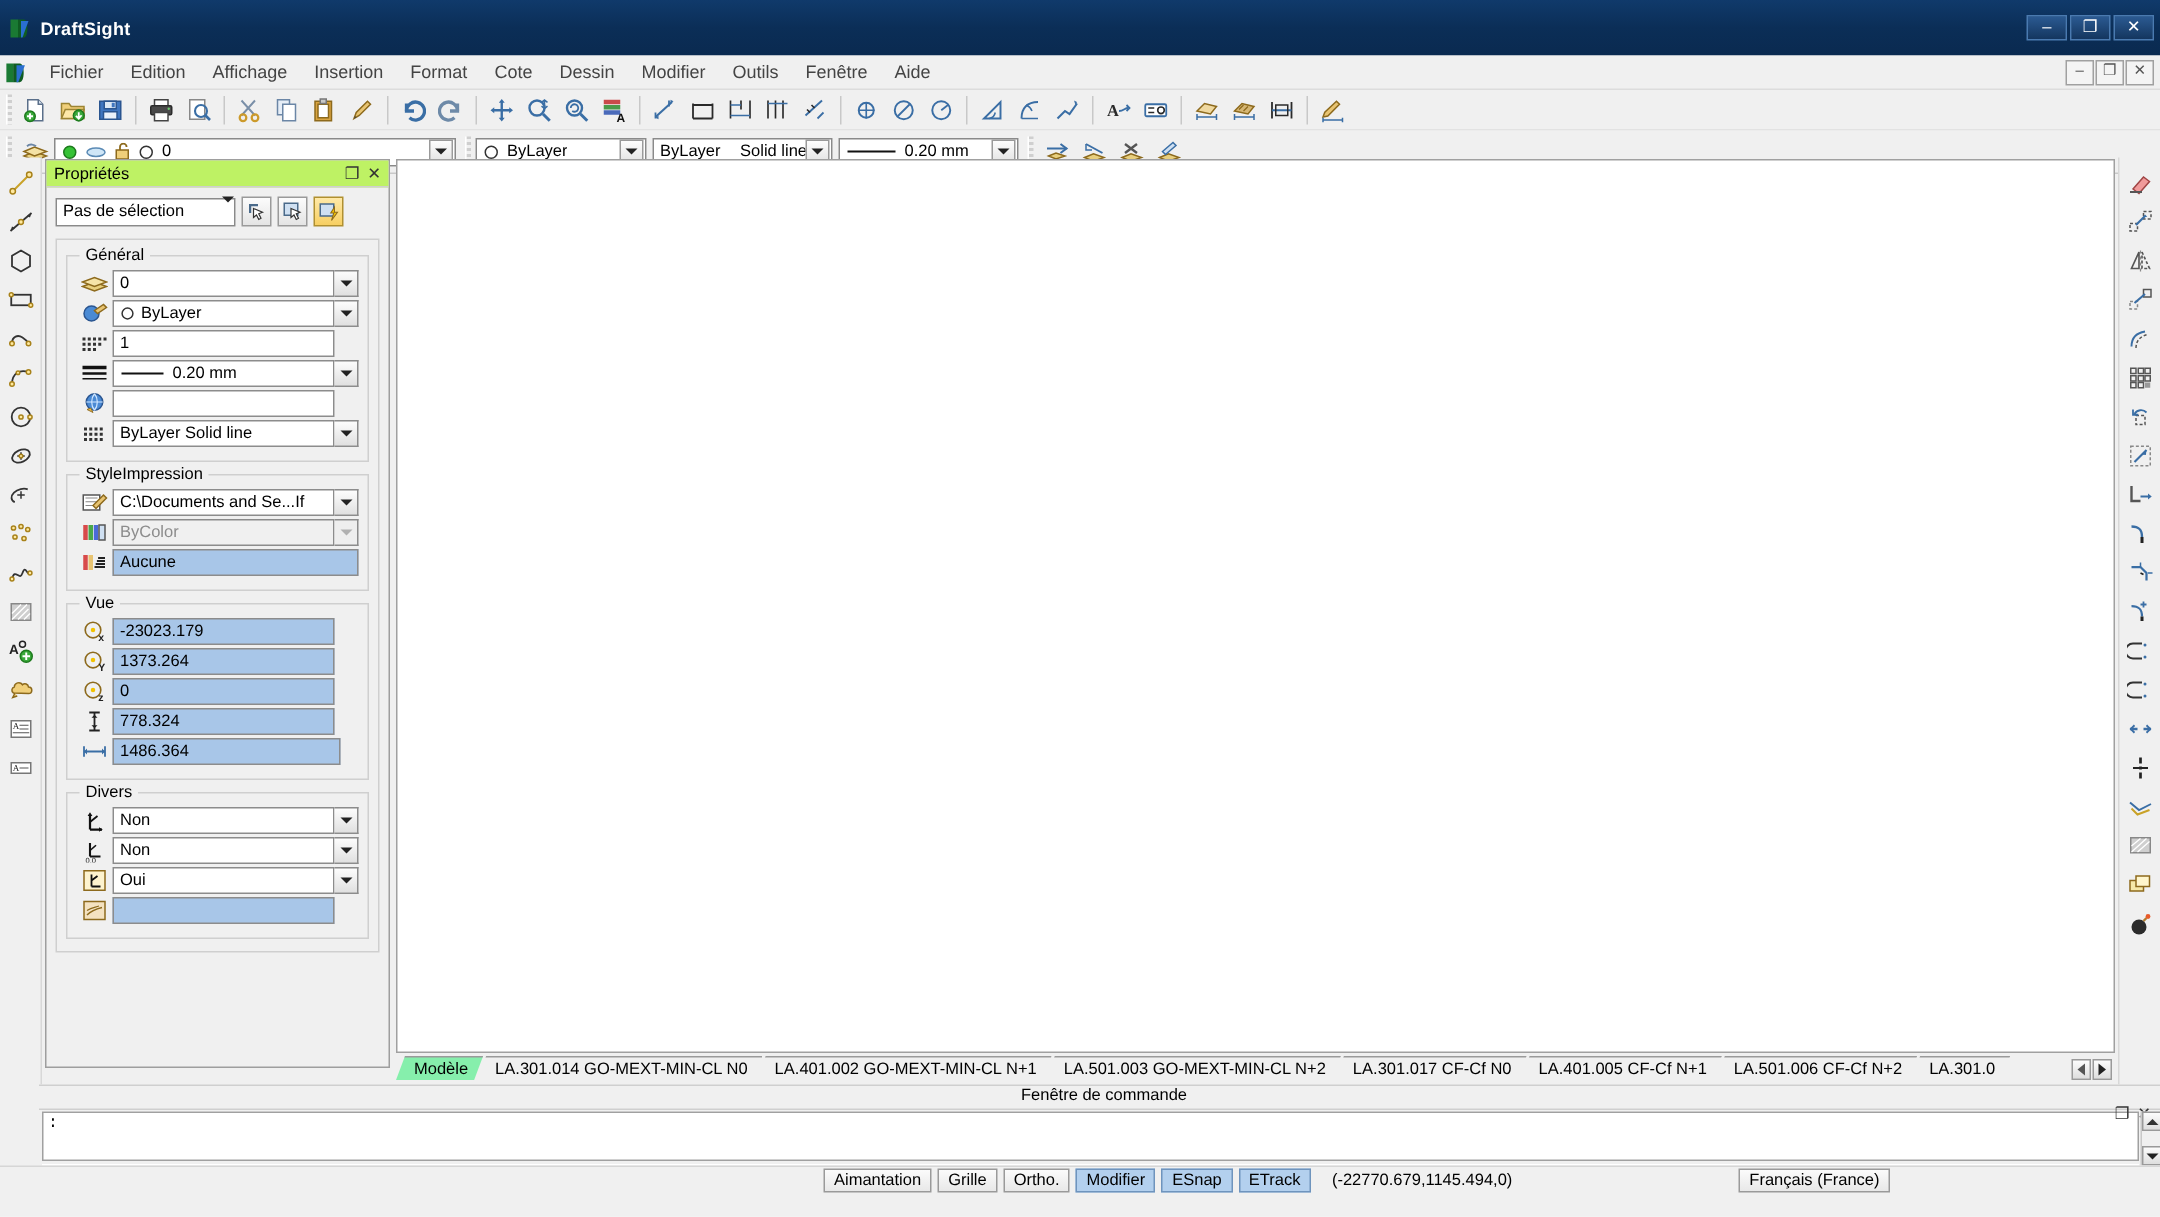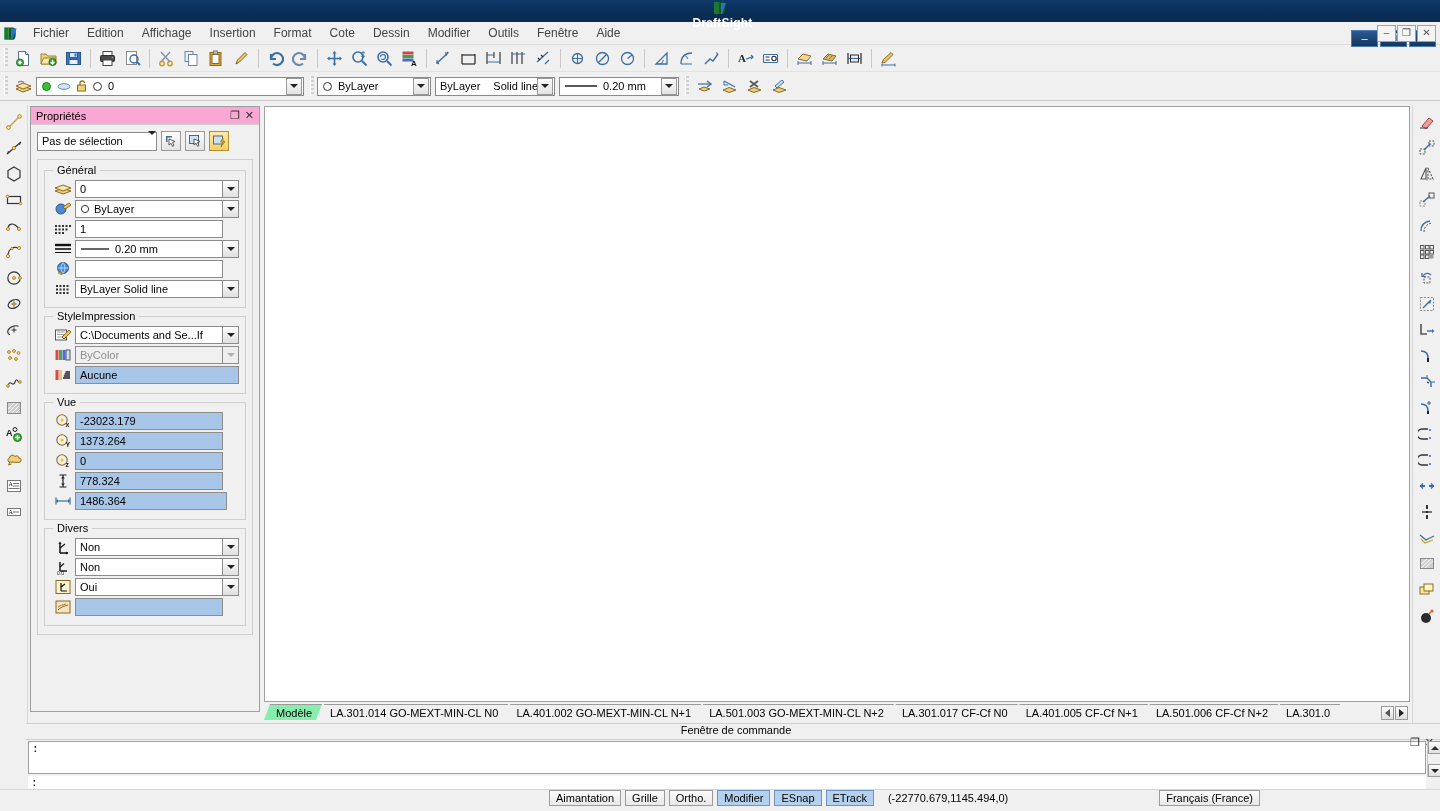--- a/index.html
+++ b/index.html
@@ -8,26 +8,25 @@
     width: 1440px; height: 811px;
     overflow: hidden;
     font-family: "Liberation Sans", sans-serif;
     font-size: 11px;
     background: #f0f0f0;
   }
   .app { position: relative; width: 1440px; height: 811px; background: #f0f0f0; }
 
   
   .titlebar {
-    height: 22px;
+    height: 37px;
     background: linear-gradient(to bottom, #103a6b 0%, #0b2e57 50%, #0a2a50 100%);
     display: flex; align-items: center;
     padding-left: 5px;
     color: #ffffff;
-    flex-direction: column;
   }
   .titlebar .tb-icon { width: 16px; height: 16px; margin-right: 6px; flex: 0 0 auto; }
   .titlebar .tb-title { font-size: 12px; font-weight: bold; letter-spacing: .2px; }
   .tb-buttons { margin-left: auto; display: flex; gap: 2px; padding-right: 4px; }
   .tb-btn {
     width: 27px; height: 17px;
     background: linear-gradient(to bottom,#2b5a92,#14365f);
     border: 1px solid #4a7ab0;
     color: #fff; font-size: 11px; line-height: 15px; text-align: center;
     cursor: default;
@@ -95,21 +94,21 @@
   .sidestrip.right { right: 0; border-left: 1px solid #d8d8d8; top: 105px; bottom: 84px; }
   .sbtn { width: 24px; height: 26px; display: flex; align-items: center; justify-content: center; border: 1px solid transparent; }
 
   
   .props {
     position: absolute; left: 30px; top: 106px; width: 230px; height: 606px;
     background: #f0f0f0; border: 1px solid #9e9e9e;
     display: flex; flex-direction: column;
   }
   .props-title {
-    height: 18px; background: #f9a8d4; display: flex; align-items: center;
+    height: 18px; background: #bef264; display: flex; align-items: center;
     padding: 0 2px 0 5px; font-size: 11px; color: #000;
     border-bottom: 1px solid #cfcfcf;
   }
   .props-title .ptitle { font-size: 11px; }
   .props-title .pbtns { margin-left: auto; display: flex; gap: 5px; padding-right: 3px; color:#333; font-size: 11px; }
   .props-body { flex: 1; padding: 6px 6px 0 6px; overflow: hidden; }
 
   .sel-row { display: flex; align-items: center; gap: 4px; margin-bottom: 8px; }
   .sel-combo {
     width: 120px; height: 19px; border: 1px solid #8a8a8a; background:#fff;
@@ -211,22 +210,22 @@
   }
   .tri-up { width:0;height:0;border-left:4px solid transparent;border-right:4px solid transparent;border-bottom:4px solid #333; }
   .cmd-input {
     margin: 2px 14px 0 2px; height: 18px; background:#fff;
     font-family: "Liberation Mono", monospace; font-size: 11px; padding: 1px 3px;
     border: none;
   }
 
   
   .statusbar {
-    position: absolute; left: 0; bottom: 4px; width: 1440px; height: 18px;
-    background: #f0f0f0; display: flex; align-items: flex-start;
+    position: absolute; left: 0; bottom: 16px; width: 1440px; height: 18px;
+    background: #f0f0f0; display: flex; align-items: center;
     border-top: 1px solid #d6d6d6;
   }
   .st-toggles { display: flex; align-items: center; gap: 4px; margin-left: 549px; }
   .st-btn {
     height: 16px; padding: 0 6px; font-size: 11px; color: #000;
     border: 1px solid #9a9a9a; background: linear-gradient(to bottom,#fbfbfb,#e8e8e8);
     display: flex; align-items: center;
   }
   .st-btn.on { background: #b3d0ee; border-color:#6f94bd; }
   .st-coords { margin-left: 10px; font-size: 11px; color:#000; }

